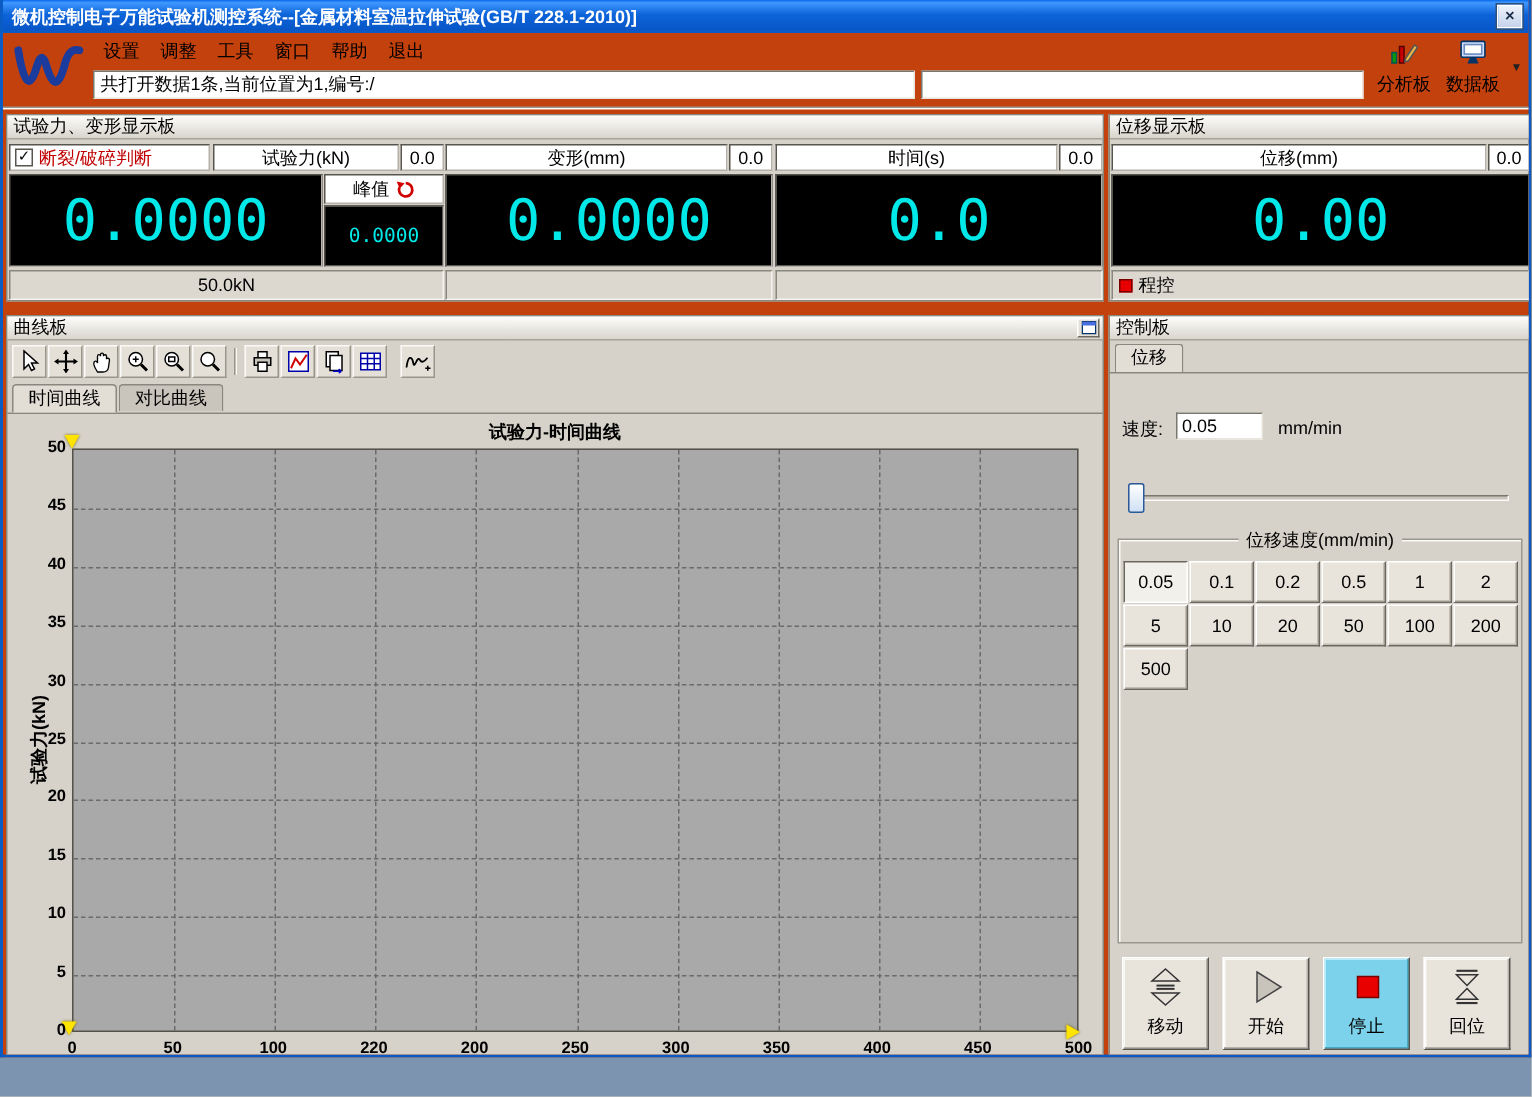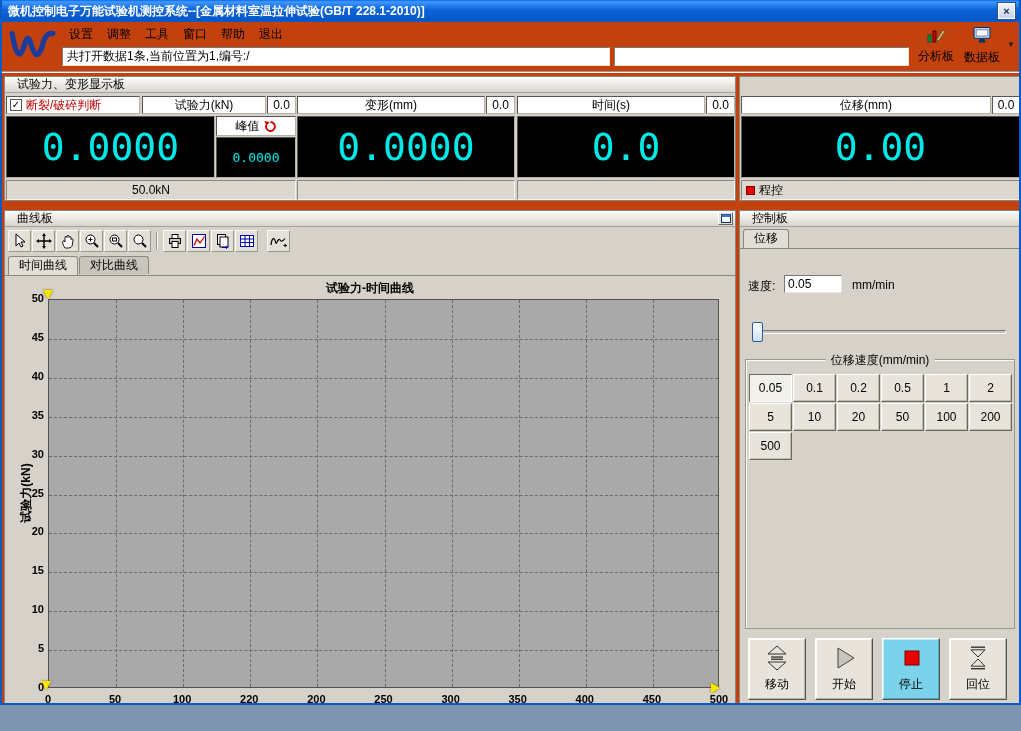--- a/index.html
+++ b/index.html
@@ -18,21 +18,21 @@
 
   
   .menu-item { padding:2px 7px; cursor:pointer; }
   .sunkenfield { background:#fff; border:1px solid; border-color:#7a776f #e8e4dc #e8e4dc #7a776f;
     display:flex; align-items:center; padding-left:4px; }
   .hdr-tool { display:flex; flex-direction:column; align-items:center; gap:1px; cursor:pointer; }
   .hdr-sep { left:0; top:71px; width:1021px; height:2px; border-top:1px solid #9a978f; border-bottom:1px solid #fbfaf7; }
 
   
   .panel { position:absolute; border:1px solid #8a877f; background:#d6d2c9; }
-  .panel-header { position:absolute; left:0; top:0; right:0; height:16px; line-height:15px; padding-left:12px;
+  .panel-header { position:absolute; left:0; top:0; right:0; height:16px; line-height:15px; padding-left:4px;
     background:linear-gradient(180deg,#fdfdfb,#d9d5cd); border-bottom:1px solid #a5a29a; color:#000; }
   .cell { position:absolute; background:#fff; border:1px solid; border-color:#58554e #b5b1a9 #b5b1a9 #58554e;
     display:flex; align-items:center; justify-content:center; font-size:12px; }
   .strip { position:absolute; background:#dcd8d0; border:1px solid; border-color:#8a877f #f4f2ee #f4f2ee #8a877f;
     display:flex; align-items:center; justify-content:center; font-size:12px; }
   .lcd { position:absolute; background:#000; border:1px solid; border-color:#58554e #b5b1a9 #b5b1a9 #58554e;
     color:#00e8e8; font-family:"DejaVu Sans Mono",monospace; display:flex; align-items:center; justify-content:center; }
   .chk { width:12px; height:12px; background:#fff; border:1px solid #58554e; display:flex; align-items:center;
     justify-content:center; font-size:10px; line-height:10px; color:#000; margin:0 4px 0 3px; cursor:pointer; }
   .red-text { color:#c00000; }
@@ -110,21 +110,21 @@
   <div class="abs hdr-tool" style="left:912px;top:26px;width:44px;height:42px;">
     <span>
       <svg width="20" height="18" viewBox="0 0 20 18">
         <rect x="2" y="9" width="3" height="7" fill="#0a9a0a" stroke="#055"></rect>
         <rect x="7" y="5" width="3" height="11" fill="#c00" stroke="#500"></rect>
         <path d="M11 13 L17 4 L19 5.5 L13 14.5 L10.5 15.3 Z" fill="#e8b84a" stroke="#555"></path>
       </svg>
     </span>
     <span>分析板</span>
   </div>
-  <div class="abs hdr-tool" style="left:958px;top:26px;width:44px;height:42px;font-family:Liberation Serif, serif;">
+  <div class="abs hdr-tool" style="left:958px;top:26px;width:44px;height:42px;">
     <span>
       <svg width="20" height="18" viewBox="0 0 18 17">
         <rect x="1.5" y="1.5" width="15" height="10" rx="1" fill="#cfe0ff" stroke="#003366"></rect>
         <rect x="3.5" y="3.5" width="11" height="6" fill="#fff" stroke="#6a8ac0"></rect>
         <path d="M7 12 L11 12 L12.5 15.5 L5.5 15.5 Z" fill="#003366"></path>
       </svg>
     </span>
     <span>数据板</span>
   </div>
   <div class="abs" style="left:1005px;top:40px;font-size:8px;color:#222;cursor:pointer;">▼</div>
@@ -160,20 +160,21 @@
 
     <div class="lcd" style="left:292px;top:39px;width:218px;height:62px;font-size:38px;">0.0000</div>
     <div class="lcd" style="left:512px;top:39px;width:218px;height:62px;font-size:38px;">0.0</div>
 
     <div class="strip" style="left:1px;top:103px;width:290px;height:20px;">50.0kN</div>
     <div class="strip" style="left:292px;top:103px;width:218px;height:20px;"></div>
     <div class="strip" style="left:512px;top:103px;width:218px;height:20px;"></div>
   </div>
 
   <div class="panel" style="left:737px;top:76px;width:282px;height:125px;">
+    <div class="panel-header">位移显示板</div>
     <div class="cell" style="left:1px;top:19px;width:250px;height:18px;">位移(mm)</div>
     <div class="cell" style="left:252px;top:19px;width:28px;height:18px;">0.0</div>
     <div class="lcd" style="left:1px;top:39px;width:279px;height:62px;font-size:38px;">0.00</div>
     <div class="strip" style="left:1px;top:103px;width:279px;height:20px;justify-content:flex-start;">
       <span class="led"></span>
       <span>程控</span>
     </div>
   </div>
 
   <div class="panel" style="left:2px;top:210px;width:732px;height:519px;">

